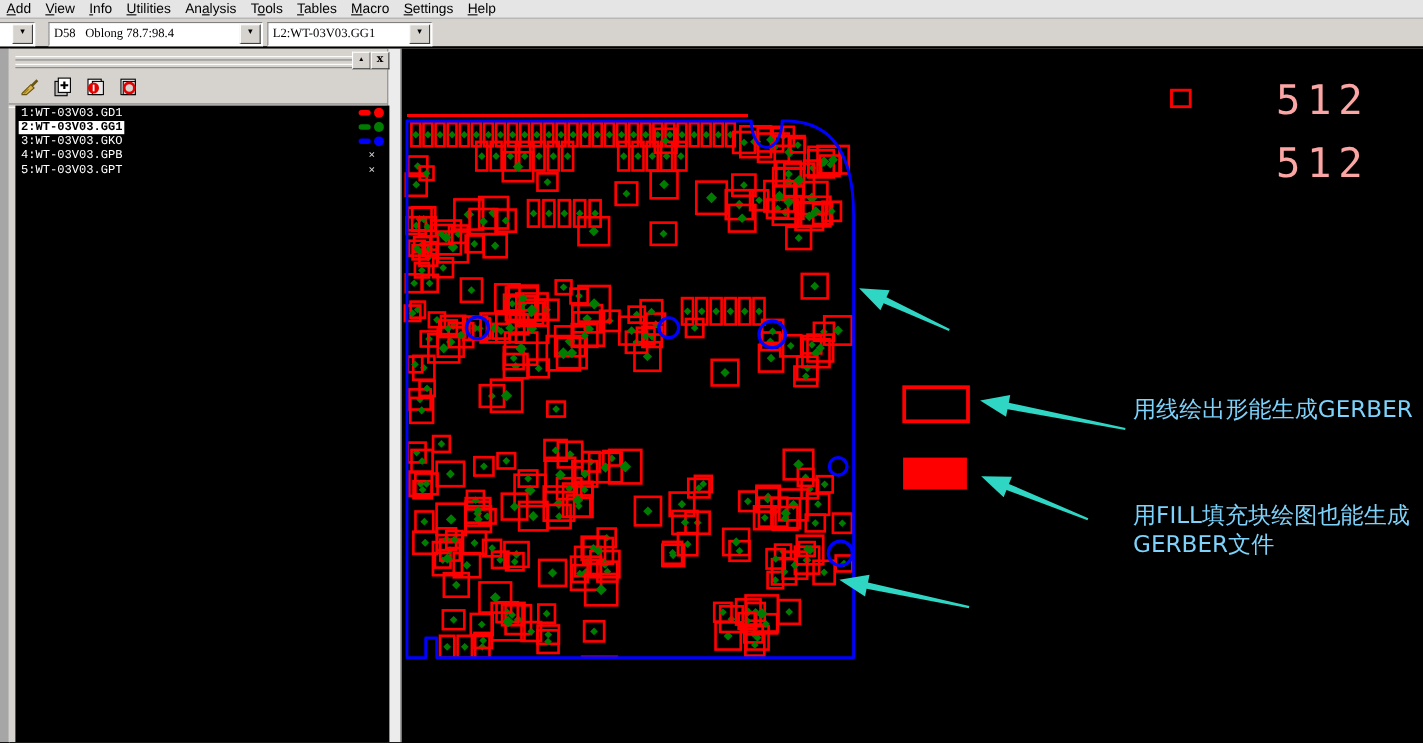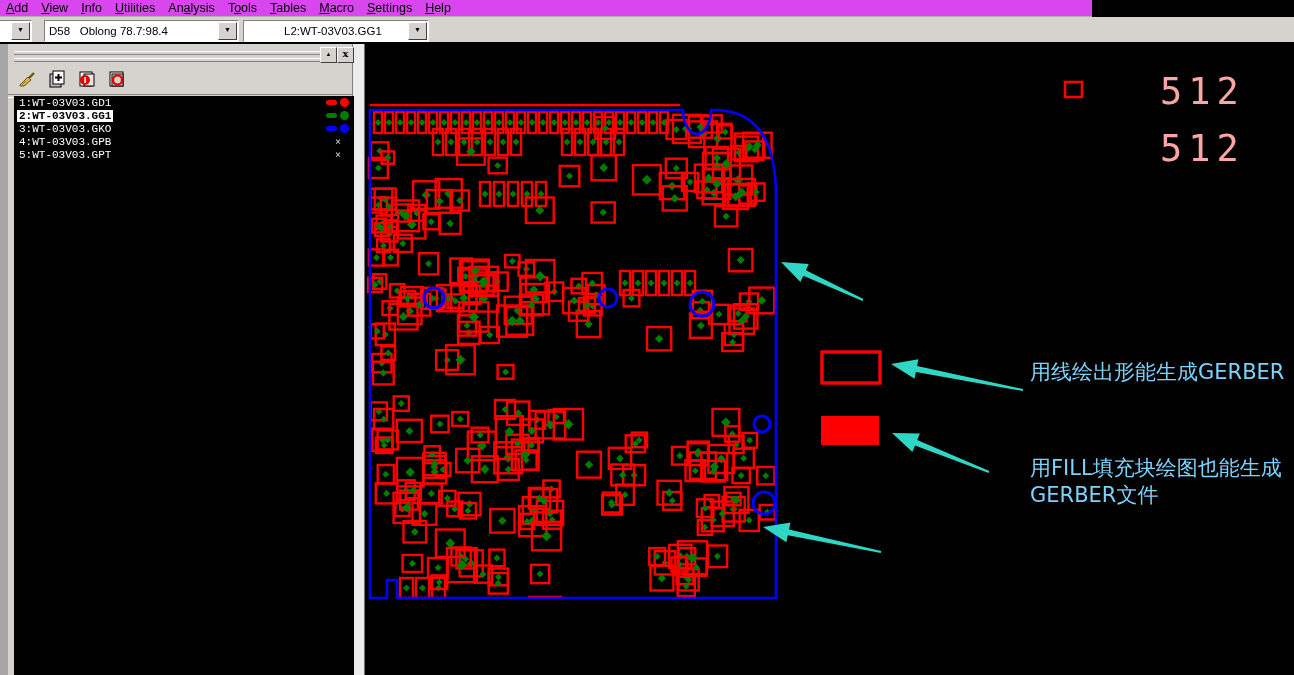--- a/index.html
+++ b/index.html
@@ -1,37 +1,37 @@
 <!DOCTYPE html>
 <html><head>
 <meta charset="utf-8">
 <style>
   html,body{margin:0;padding:0;background:#000;}
   #app{position:relative;width:1294px;height:675px;overflow:hidden;
        font-family:"Liberation Sans",sans-serif;background:#000;}
 
   
-  .menubar{position:absolute;left:0;top:0;width:1092px;height:16px;background:#d946ef;
+  .menubar{position:absolute;left:0;top:0;width:1294px;height:16px;background:#e5e5e5;
            border-bottom:1px solid #b0b0b0;display:flex;align-items:center;z-index:6;}
   .menu-item{font-size:12.5px;color:#000;padding:1px 6px 2px 6px;margin-right:1px;cursor:default;white-space:nowrap;}
   .menu-item u{text-decoration:underline;}
 
   
   .toolbar{position:absolute;left:0;top:17px;width:1294px;height:25px;background:#d6d3ce;
            border-bottom:2px solid #000;z-index:6;}
   .combo{position:absolute;top:3px;height:20px;background:#fff;
          border:1px solid;border-color:#808080 #fff #fff #808080;display:flex;align-items:center;}
-  .combo .val{font-family:Liberation Sans, sans-serif;font-size:11.5px;color:#000;
+  .combo .val{font-family:Liberation Serif, serif;font-size:11.5px;color:#000;
               padding-left:4px;flex:1;white-space:pre;overflow:hidden;}
   .combo .btn{width:17px;height:16px;margin:1px;background:#d6d3ce;
               border:1px solid;border-color:#fff #404040 #404040 #fff;
               font-size:7px;line-height:14px;text-align:center;color:#000;}
   #combo-partial{left:-42px;width:72px;}
   #combo-dcode{left:44px;width:193px;}
-  #combo-layer{left:243px;width:148px;padding-left:36px;}
+  #combo-layer{left:243px;width:148px;}
 
   
   .workspace{position:absolute;left:0;top:44px;width:1294px;height:631px;background:#000;}
   .left-frame{position:absolute;left:0;top:44px;width:8px;height:631px;background:#a6a6a6;
               border-right:1px solid #e8e8e8;z-index:5;}
   .splitter{position:absolute;left:352px;top:44px;width:11px;height:631px;background:#ececec;
             border-left:1px solid #808080;border-right:1px solid #707070;z-index:5;}
 
   
   .panel{position:absolute;left:8px;top:44px;width:344px;height:631px;background:#d6d3ce;z-index:5;}

